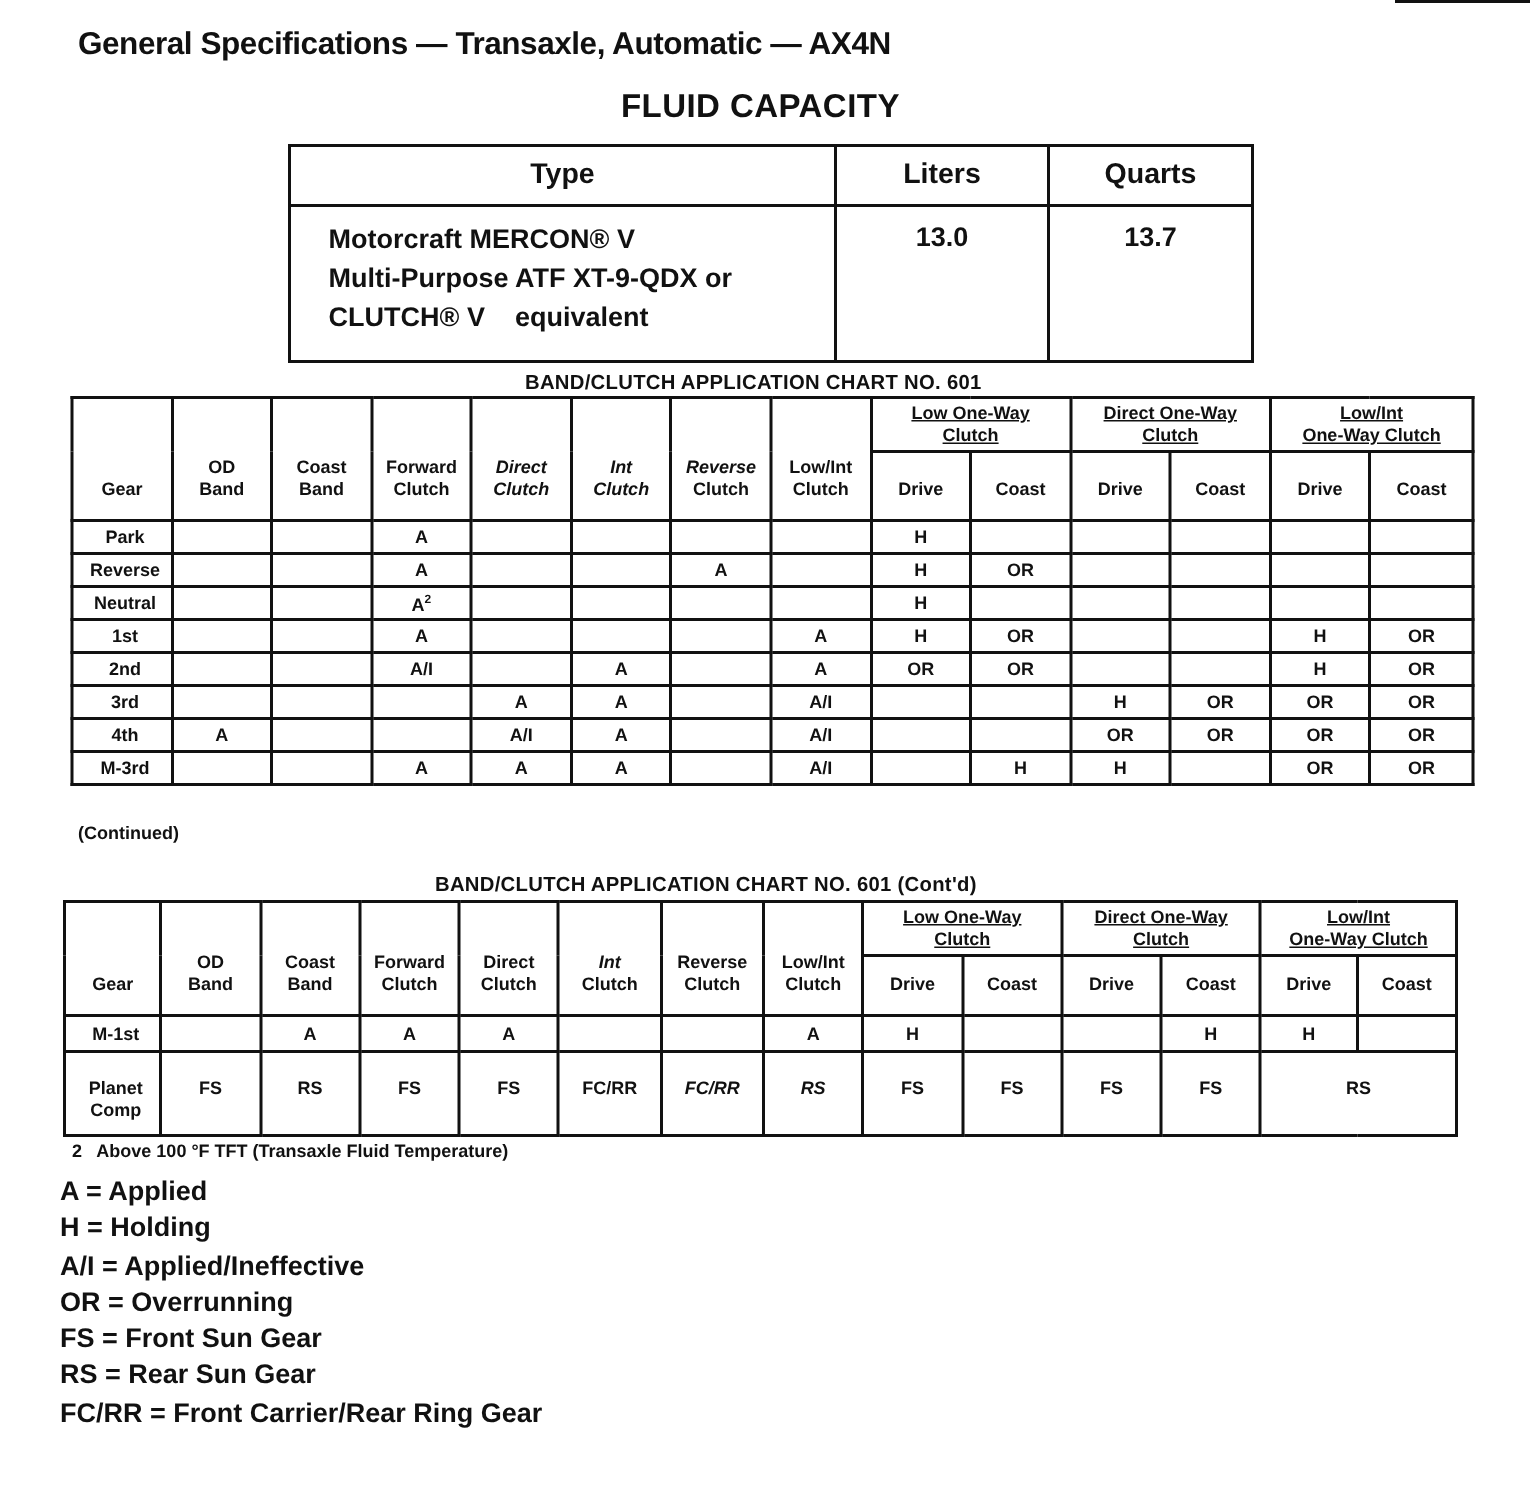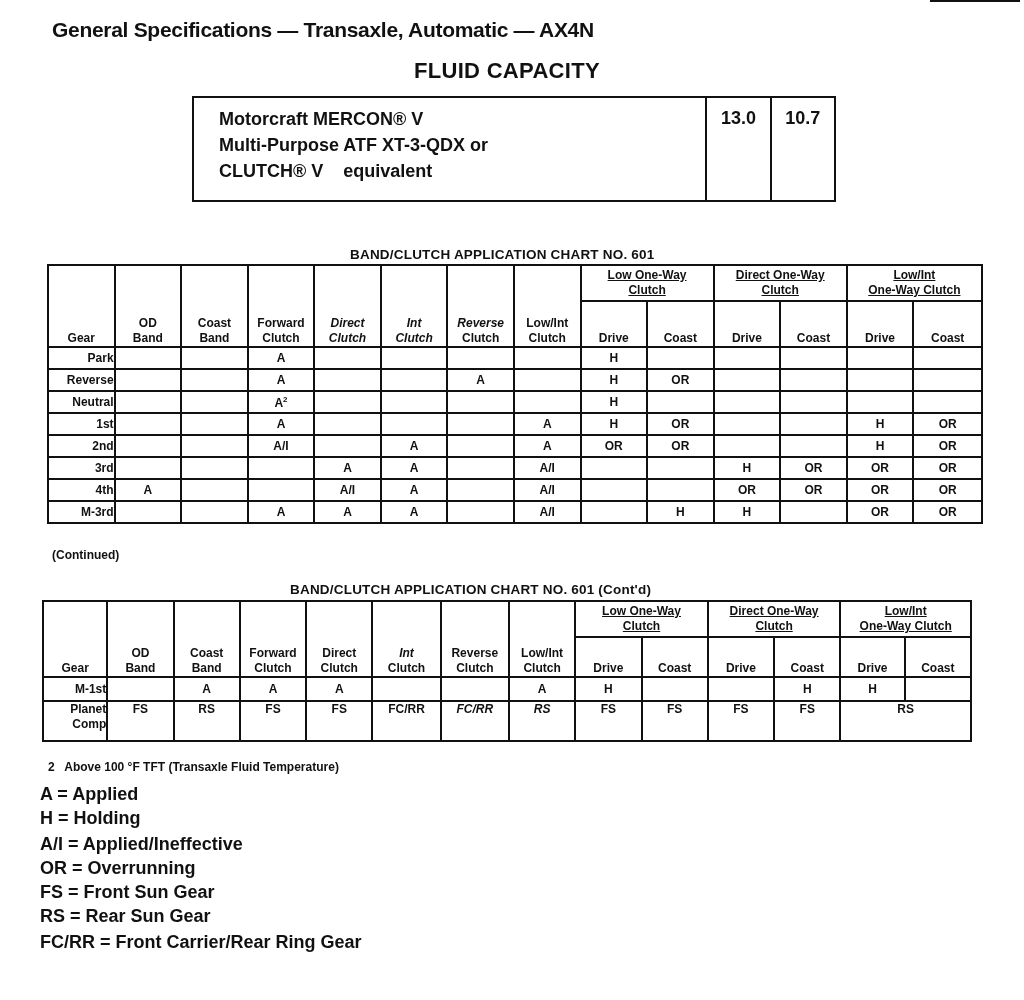--- a/index.html
+++ b/index.html
@@ -10,53 +10,58 @@
   table{border-collapse:collapse;}
   table td, table th{border:2px solid #111;padding:0;font-weight:bold;}
   #fluid-table{left:192px;top:96px;width:644px;font-size:18px;}
   #fluid-table th{height:38px;font-size:19px;text-align:center;}
   #fluid-table td{vertical-align:top;height:92px;text-align:center;padding-top:10px;}
   #fluid-table td.type{text-align:left;padding-left:25px;line-height:26px;padding-top:8px;}
   .chart-title{font-size:13.5px;font-weight:bold;letter-spacing:0.2px;}
   #chart1-title{left:334px;top:247px;padding-left:16px;}
   #chart2-title{left:290px;top:582px;}
   .band{font-size:12px;}
-  .band th{text-align:center;font-weight:bold;line-height:15px;vertical-align:bottom;padding-bottom:0;}
+  .band th{text-align:center;font-weight:bold;line-height:15px;vertical-align:bottom;padding-bottom:12px;}
   .band td{text-align:center;height:20px;font-weight:bold;}
-  .band td.gear{text-align:right;padding-left:4px;}
+  .band td.gear{text-align:center;padding-left:4px;}
   .band th.grp{vertical-align:middle;padding:2px 0;text-decoration:underline;}
   #chart1{left:47px;top:264px;width:936px;}
   #chart2{left:42px;top:600px;width:930px;}
   #chart2 td{height:22px;}
-  #chart2 td.tall{height:38px;vertical-align:top;padding-top:0;margin-top:16px;}
+  #chart2 td.tall{height:38px;vertical-align:top;padding-top:16px;margin-top:16px;}
   .note{font-size:12px;font-weight:bold;}
   #continued{left:52px;top:548px;}
   #footnote{left:48px;top:760px;}
   .legend{left:40px;font-size:18px;font-weight:bold;}
   sup{font-size:8px;}
   #corner-mark{left:930px;top:0;width:90px;height:2px;background:#111;}
 </style>
 </head>
 <body>
 
 <div id="corner-mark" class="abs"></div>
 
 <div id="doc-title" class="abs">General Specifications — Transaxle, Automatic — AX4N</div>
 <div id="fluid-title" class="abs">FLUID CAPACITY</div>
 
 <table id="fluid-table" class="abs">
   <tbody>
+      <tr>
+    <th style="width:362px">Type</th>
+    <th style="width:140px">Liters</th>
+    <th>Quarts</th>
+  </tr>
   <tr>
     <td class="type">
       <div>Motorcraft MERCON® V</div>
-      <div>Multi-Purpose ATF XT-3-QDX or</div>
+      <div>Multi-Purpose ATF XT-9-QDX or</div>
       <div style="white-space:pre">CLUTCH® V    equivalent</div>
     </td>
     <td>13.0</td>
-    <td>10.7</td>
+    <td>13.7</td>
   </tr>
 </tbody>
   </table>
 
 <div id="chart1-title" class="abs chart-title">BAND/CLUTCH APPLICATION CHART NO. 601</div>
 
 <table id="chart1" class="abs band">
   <colgroup>
     <col style="width:66px">
       <col style="width:66px">

